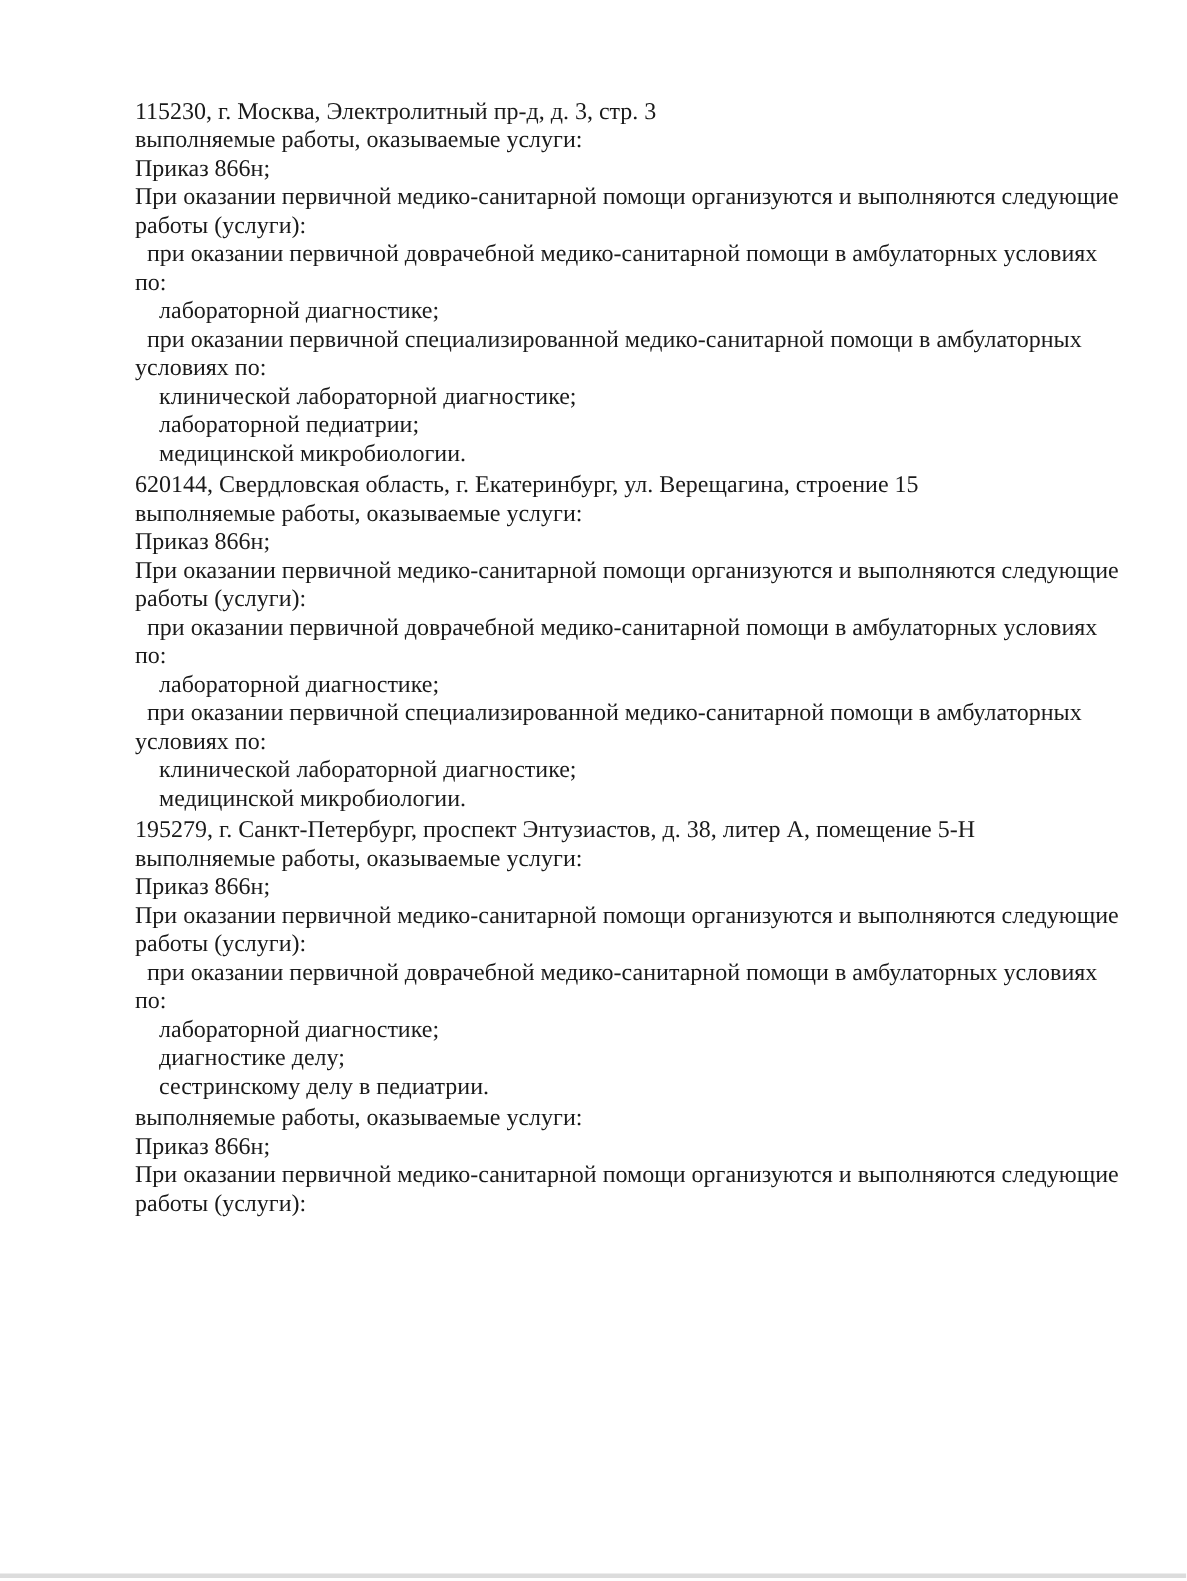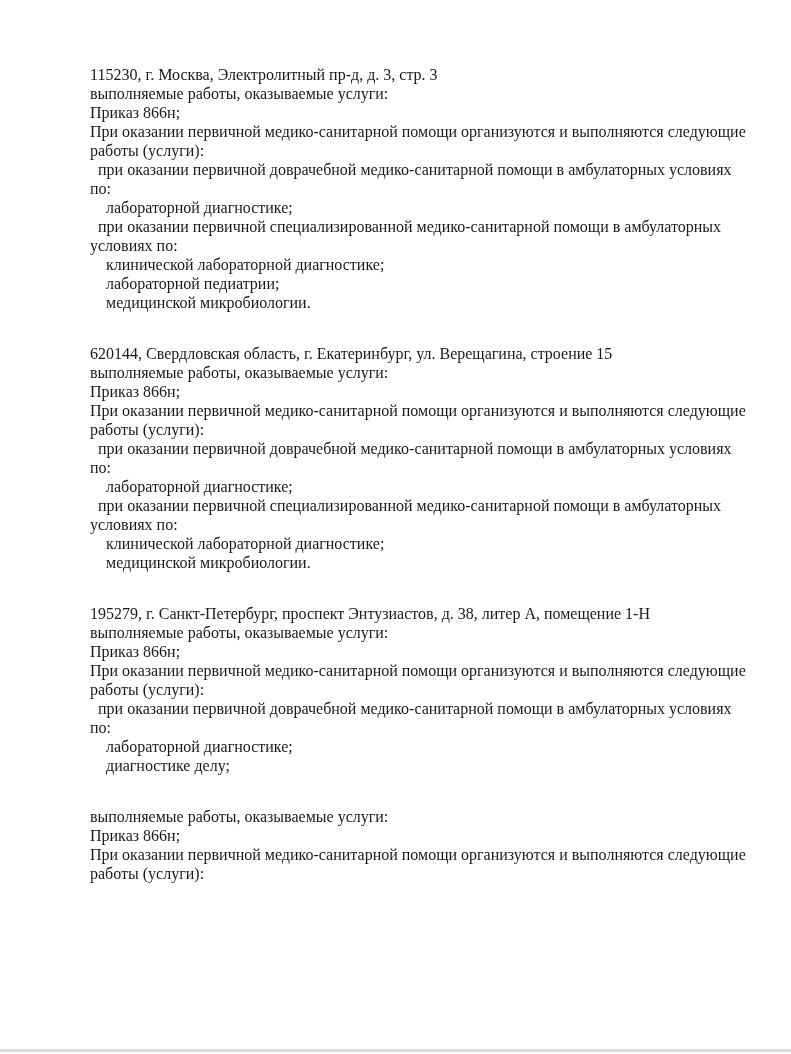--- a/index.html
+++ b/index.html
@@ -21,21 +21,21 @@
     .content {
       position: absolute;
       left: 90px;
       top: 65px;
       width: 690px;
     }
     .line {
       white-space: pre;
     }
     .section + .section {
-      margin-top: 32px;
+      margin-top: 2px;
     }
     .bottom-divider {
       position: absolute;
       left: 0;
       top: 1049px;
       width: 791px;
       height: 3px;
       background: #dcdcdc;
     }
   </style>
@@ -67,29 +67,30 @@
         <div class="line">работы (услуги):</div>
         <div class="line">  при оказании первичной доврачебной медико-санитарной помощи в амбулаторных условиях</div>
         <div class="line">по:</div>
         <div class="line">    лабораторной диагностике;</div>
         <div class="line">  при оказании первичной специализированной медико-санитарной помощи в амбулаторных</div>
         <div class="line">условиях по:</div>
         <div class="line">    клинической лабораторной диагностике;</div>
         <div class="line">    медицинской микробиологии.</div>
       </div>
       <div class="section">
-        <div class="line">195279, г. Санкт-Петербург, проспект Энтузиастов, д. 38, литер А, помещение 1-Н</div>
+        <div class="line">195279, г. Санкт-Петербург, проспект Энтузиастов, д. 38, литер А, помещение 5-Н</div>
         <div class="line">выполняемые работы, оказываемые услуги:</div>
         <div class="line">Приказ 866н;</div>
         <div class="line">При оказании первичной медико-санитарной помощи организуются и выполняются следующие</div>
         <div class="line">работы (услуги):</div>
         <div class="line">  при оказании первичной доврачебной медико-санитарной помощи в амбулаторных условиях</div>
         <div class="line">по:</div>
         <div class="line">    лабораторной диагностике;</div>
         <div class="line">    диагностике делу;</div>
+        <div class="line">    сестринскому делу в педиатрии.</div>
       </div>
       <div class="section">
         <div class="line">выполняемые работы, оказываемые услуги:</div>
         <div class="line">Приказ 866н;</div>
         <div class="line">При оказании первичной медико-санитарной помощи организуются и выполняются следующие</div>
         <div class="line">работы (услуги):</div>
       </div>
     </div>
   <div class="bottom-divider" style="background: rgb(220, 220, 220);"></div>
 </div>

